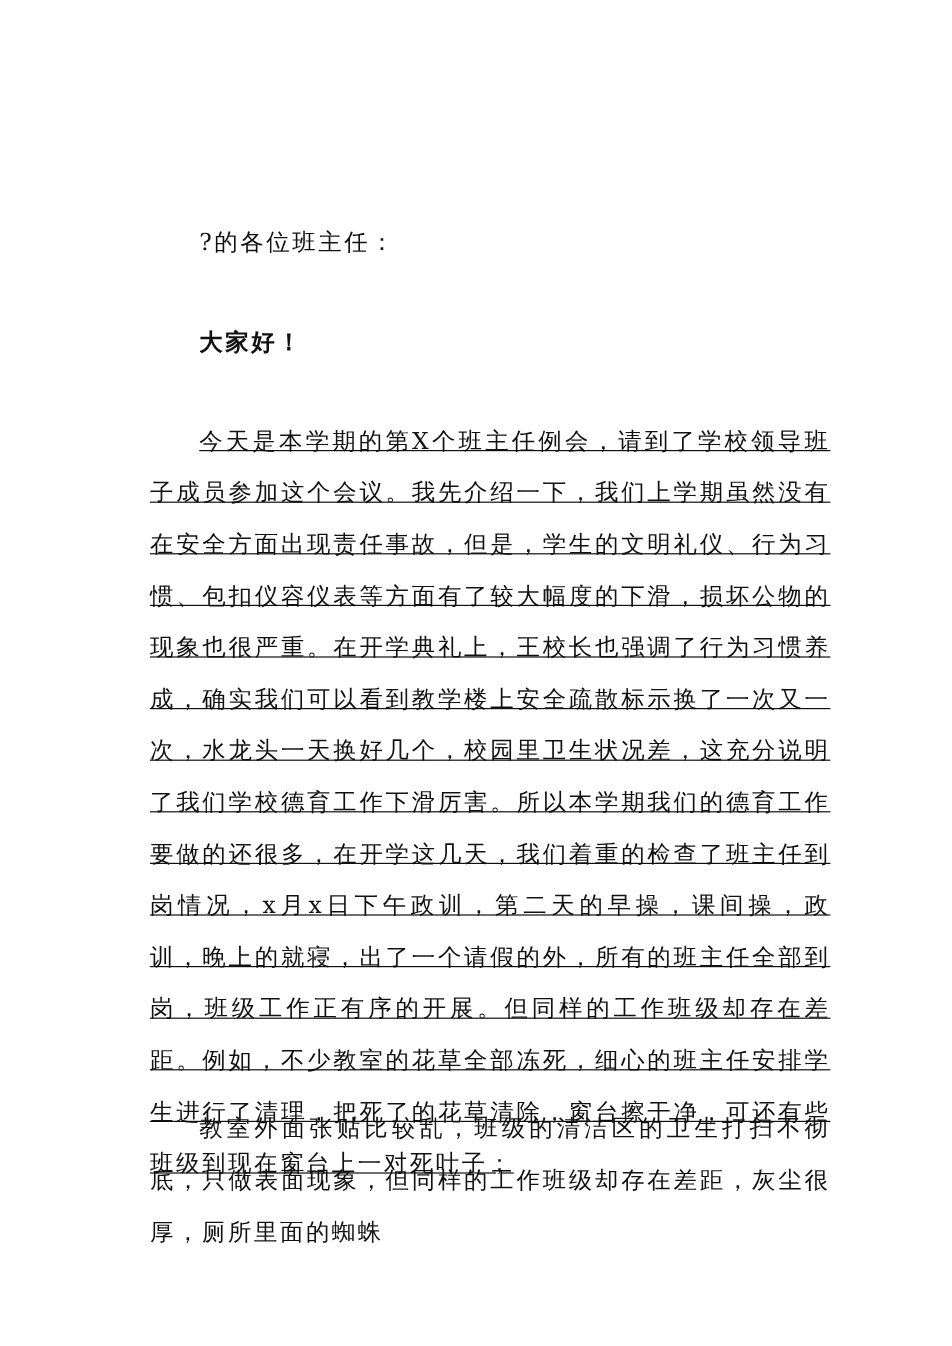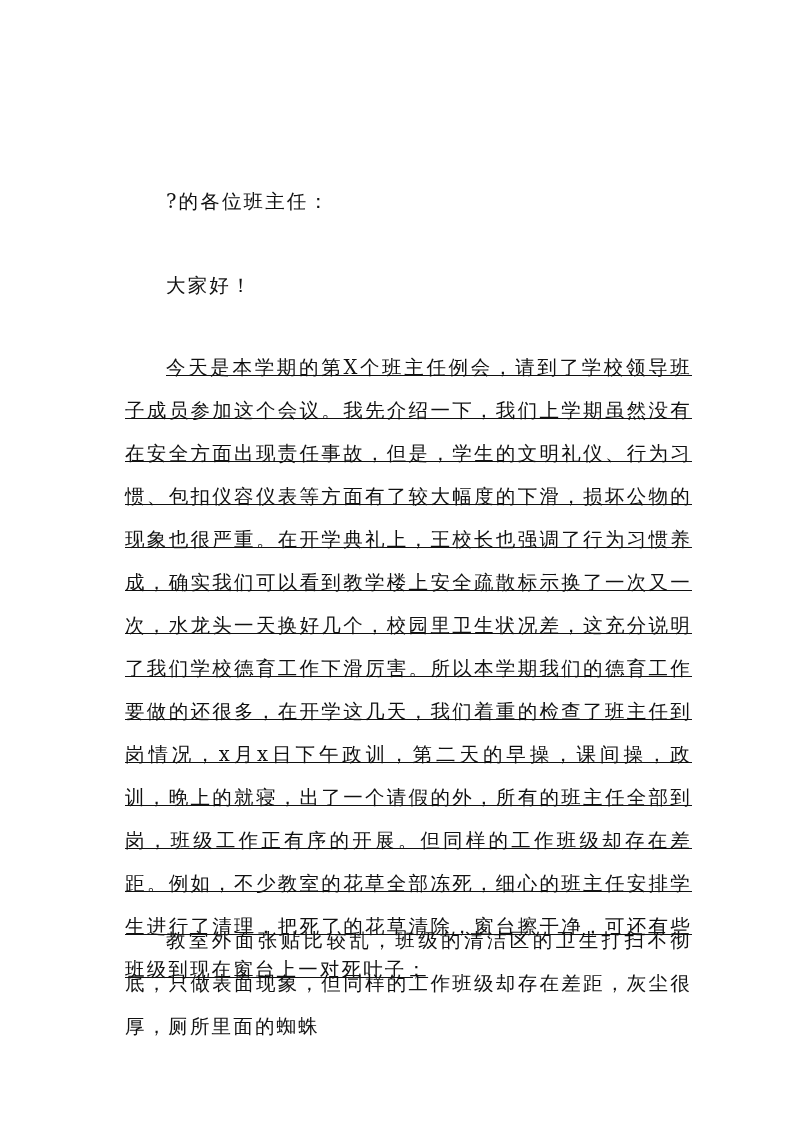--- a/index.html
+++ b/index.html
@@ -31,21 +31,21 @@
       text-align: justify;
       text-align-last: left;
       margin: 0;
       white-space: normal;
       word-break: break-all;
     }
     .indent {
       text-indent: 41px;
     }
     .p-greeting { top: 180px; }
-    .p-hello    { top: 264px; }
+    .p-hello    { top: 264px; font-weight: bold; }
     .p-body1    { top: 346px; text-decoration: underline; }
     .p-body2    { top: 919px; }
   </style>
 </head>
 <body>
 
 <div class="page">
   <p class="para indent p-greeting">?的各位班主任：</p>
 
   <p class="para indent p-hello">大家好！</p>

